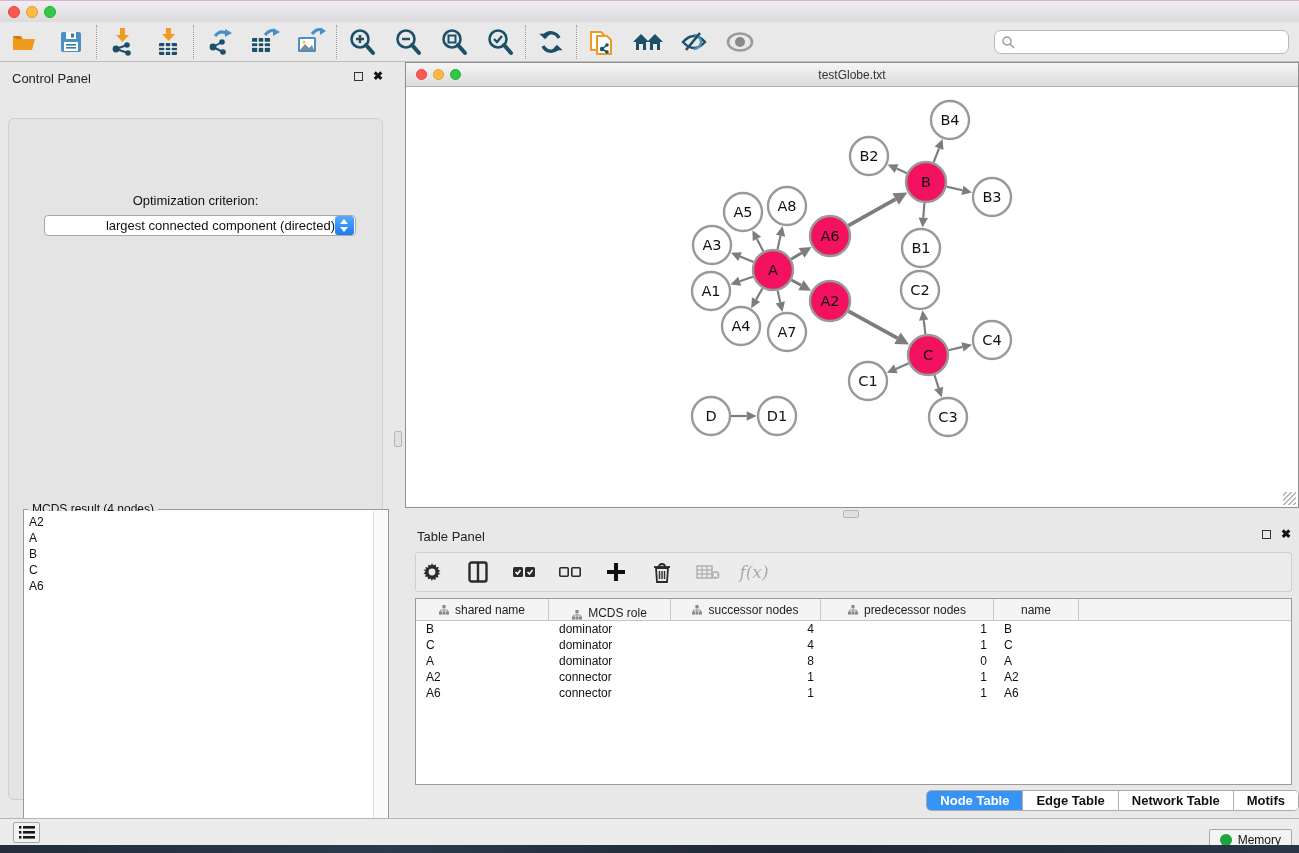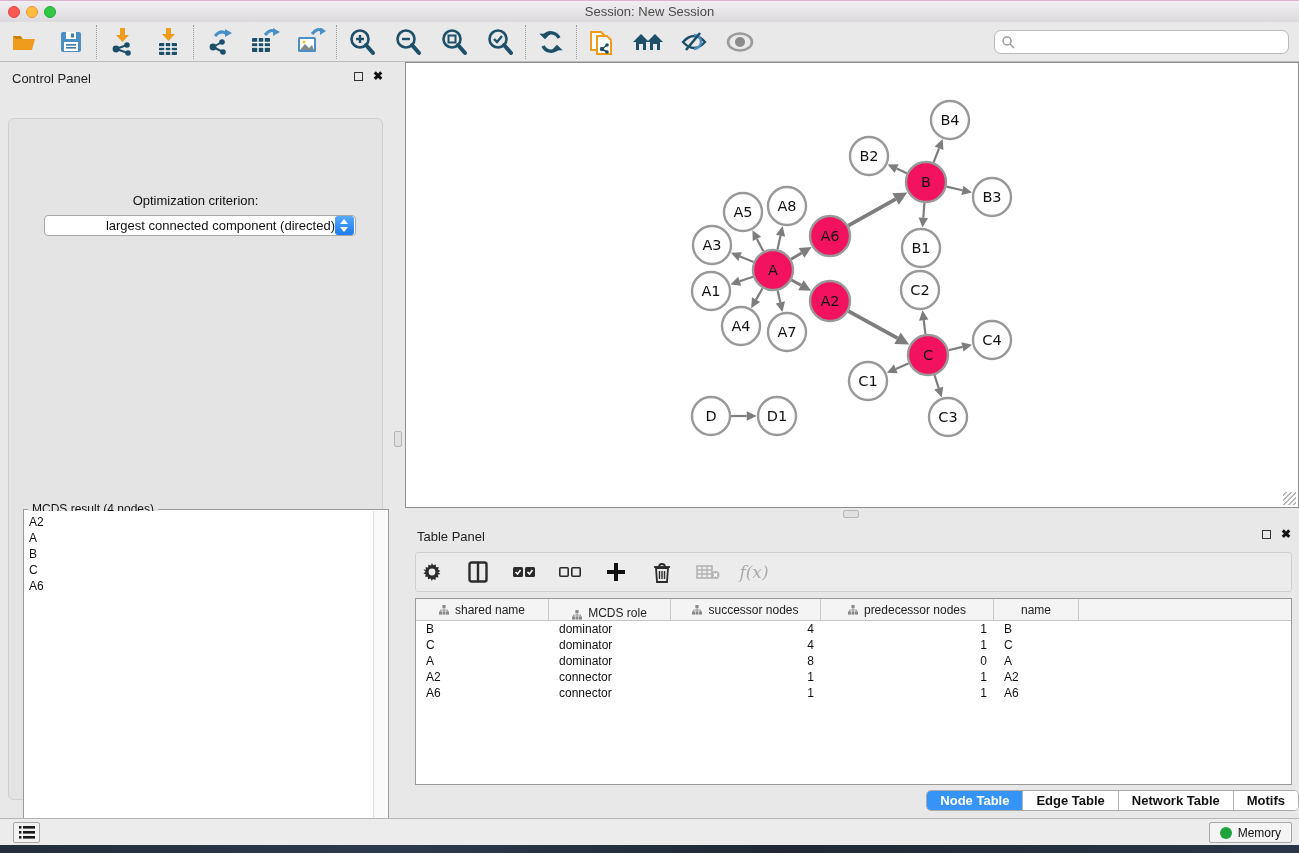--- a/index.html
+++ b/index.html
@@ -101,40 +101,39 @@
   .dt-row { display:flex; height:16px; cursor:default; }
   .dt-cell { font-size:12px; color:#111; line-height:16px; white-space:nowrap; overflow:hidden; }
   .tp-tabs { position:absolute; left:0; right:0; top:270px; display:flex; justify-content:flex-end;font-weight:bold; }
   .tp-tabs .segment { padding:2px 13px; }
 
   
   .statusbar { position:absolute; left:0; top:818px; width:1299px; height:27px; background:#ececec;
     border-top:1px solid #b5b5b5; }
   .list-btn { position:absolute; left:13px; top:3px; width:27px; height:21px; background:#f2f2f2;
     border:1px solid #a8a8a8; border-radius:2px; display:flex; align-items:center; justify-content:center; cursor:pointer; }
-  .memory-btn { position:absolute; right:7px; top:3px; height:21px; background:#f4f4f4; border:1px solid #a8a8a8;
+  .memory-btn { position:absolute; right:7px; top:10px; height:21px; background:#f4f4f4; border:1px solid #a8a8a8;
     border-radius:2px; display:flex; align-items:center; gap:6px; padding:0 10px; font-size:12px; color:#111; cursor:pointer; }
   .mem-dot { width:12px; height:12px; border-radius:50%; background:#1fa33c; }
   .desktop-strip { position:absolute; left:0; top:845px; width:1299px; height:8px;
     background:linear-gradient(90deg,#232d3b,#2c3a4d 30%,#1f2834 60%,#2a3648); }
 
   svg { display:block; } .ico-blue { fill:#4a90c4; } .ico-orange { fill:#ef9b1d; }
 </style>
 </head>
 <body>
 
 <div class="app">
 
   <div class="titlebar">
     <div class="traffic">
       <span class="tl red"></span>
       <span class="tl yel"></span>
       <span class="tl grn"></span>
     </div>
-    <div class="win-title">Session: New Session</div>
   </div>
 
   <div class="toolbar">
     <div class="tb-group">
       <div class="tb-btn">
         <svg width="28" height="24" viewBox="0 0 28 24">
             <path class="ico-orange" d="M2 6 L10 6 L12 9 L24 9 L21 20 L2 20 Z"></path>
             <path fill="#c97e0e" d="M2 6 L9 6 L11 9 L5 9 Z"></path>
           </svg>
       </div>
@@ -322,20 +321,28 @@
       </div>
     </div>
 
     <div class="v-divider">
         <div class="grip"></div>
       </div>
 
     <div class="right-col">
 
       <div class="net-frame">
+        <div class="net-titlebar">
+          <div class="traffic">
+            <span class="tl red"></span>
+            <span class="tl yel"></span>
+            <span class="tl grn"></span>
+          </div>
+          <div class="net-title">testGlobe.txt</div>
+        </div>
         <div class="net-canvas">
           <svg id="graph-svg" width="892" height="420" viewBox="0 0 892 420">
               <line x1="347.10996391181595" y1="189.73694770728815" x2="333.73636642454784" y2="194.26671459813704" stroke="#7d7d7d" stroke-width="2.2"></line>
               <polygon points="324.41646380037014,197.42345580955205 332.2189491552396,189.7867207554175 335.25378369385606,198.7467084408566" fill="#7d7d7d"></polygon>
               <line x1="347.5685920881259" y1="175.03630823283848" x2="334.0737579069648" y2="169.50563848646098" stroke="#7d7d7d" stroke-width="2.2"></line>
               <polygon points="324.9687553425438,165.77408005841957 335.86748467166353,165.128945180596 332.280031142266,173.88233179232597" fill="#7d7d7d"></polygon>
               <line x1="356.5810822945065" y1="201.23310598461364" x2="350.05285538974636" y2="212.6575030679439" stroke="#7d7d7d" stroke-width="2.2"></line>
               <polygon points="345.1708482363151,221.2010155864486 345.94606532749765,210.3107658895161 354.15964545199506,215.00424024637172" fill="#7d7d7d"></polygon>
               <line x1="357.3521187036509" y1="164.3474294937251" x2="350.9388913586301" y2="151.94852329335149" stroke="#7d7d7d" stroke-width="2.2"></line>
               <polygon points="346.4181698369122,143.20846168469694 355.1401608107577,149.77545288707856 346.73762190650245,154.1215936996244" fill="#7d7d7d"></polygon>

